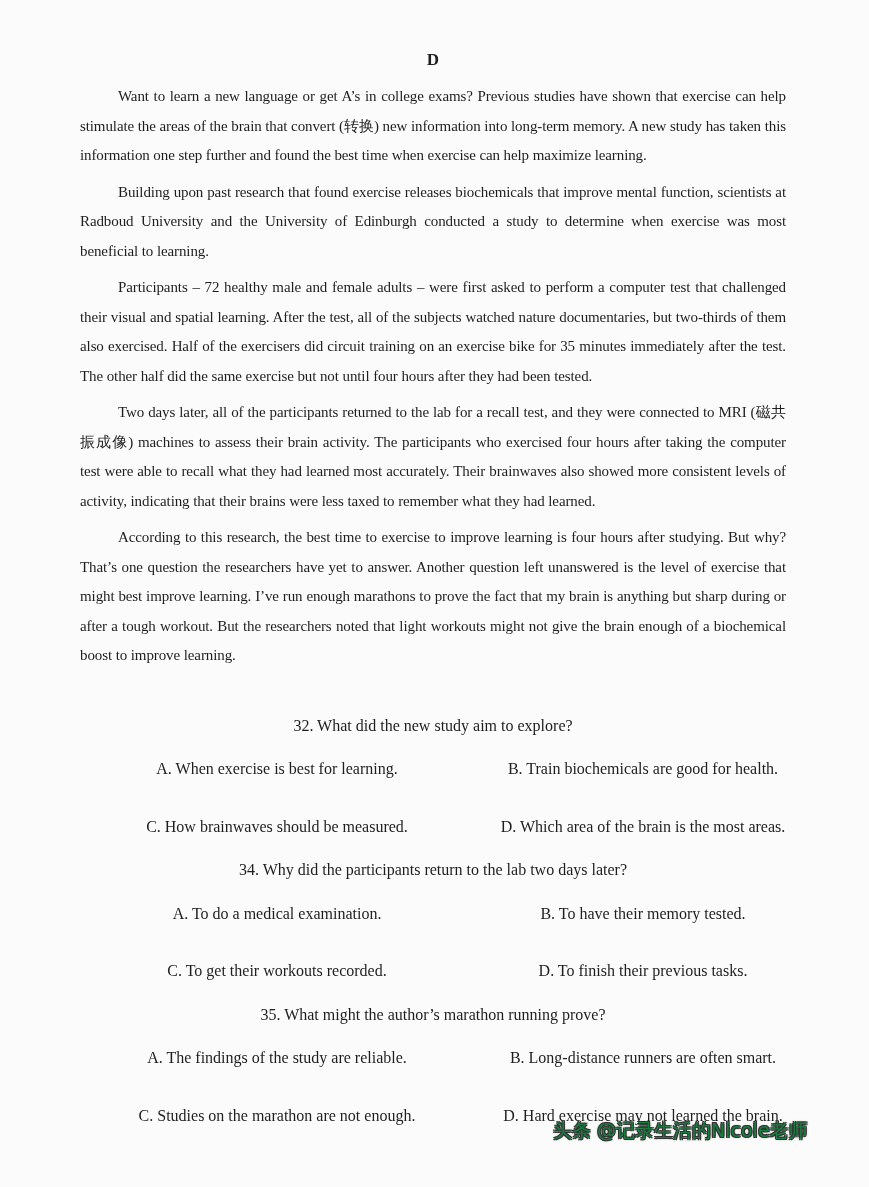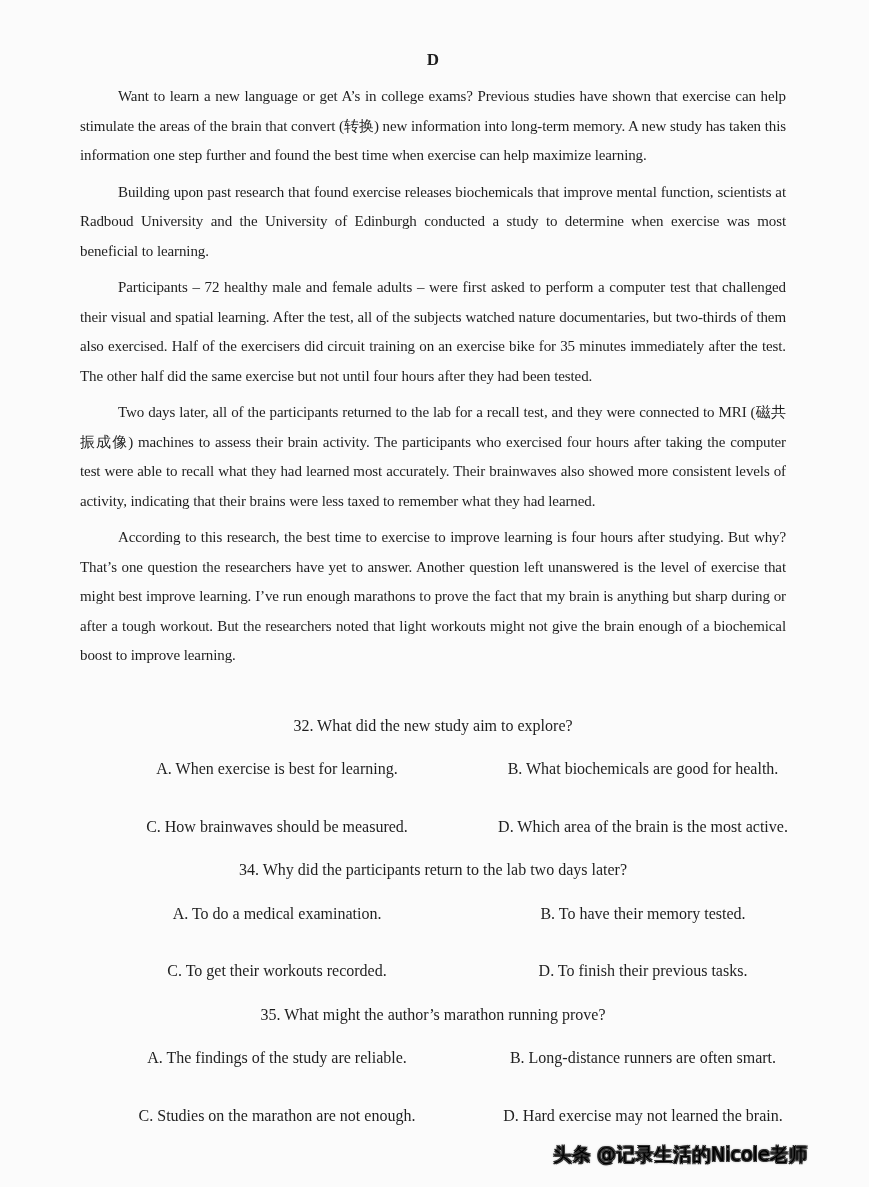--- a/index.html
+++ b/index.html
@@ -19,23 +19,23 @@
     .para {
       font-size: 15px; line-height: 29.5px; text-align: justify;
       text-indent: 38px; margin: 7px; letter-spacing: -0.1px; font-family: Liberation Serif, serif;
     }
     .questions { margin-top: 40px; }
     .q { font-size: 16px; line-height: 29.5px; text-align: center; }
     .stem { margin: 0; }
     .opts { display: grid; grid-template-columns: 352px 380px; padding-left: 28px; }
     .opt { margin: 14px; white-space: nowrap; }
     .watermark {
-      position: absolute; left: 553px; top: 1142px;
+      position: absolute; left: 553px; top: 1118px;
       font-family: "DejaVu Sans", "Liberation Sans", sans-serif;
-      font-size: 19px; color: #000000;
+      font-size: 19px; color: #15803d;
       text-shadow: 1px 1px 0 #333, -1px -1px 0 #333, 1px -1px 0 #333, -1px 1px 0 #333, 0 0 3px rgba(0,0,0,0.6);
       letter-spacing: 0px;
     }
   </style>
 </head>
 <body>
 
 <div class="page">
   <div class="title">D</div>
 
@@ -43,23 +43,23 @@
   <p class="para">Building upon past research that found exercise releases biochemicals that improve mental function, scientists at Radboud University and the University of Edinburgh conducted a study to determine when exercise was most beneficial to learning.</p>
   <p class="para">Participants – 72 healthy male and female adults – were first asked to perform a computer test that challenged their visual and spatial learning. After the test, all of the subjects watched nature documentaries, but two-thirds of them also exercised. Half of the exercisers did circuit training on an exercise bike for 35 minutes immediately after the test. The other half did the same exercise but not until four hours after they had been tested.</p>
   <p class="para">Two days later, all of the participants returned to the lab for a recall test, and they were connected to MRI (磁共振成像) machines to assess their brain activity. The participants who exercised four hours after taking the computer test were able to recall what they had learned most accurately. Their brainwaves also showed more consistent levels of activity, indicating that their brains were less taxed to remember what they had learned.</p>
   <p class="para">According to this research, the best time to exercise to improve learning is four hours after studying. But why? That’s one question the researchers have yet to answer. Another question left unanswered is the level of exercise that might best improve learning. I’ve run enough marathons to prove the fact that my brain is anything but sharp during or after a tough workout. But the researchers noted that light workouts might not give the brain enough of a biochemical boost to improve learning.</p>
 
   <div class="questions">
     <div class="q">
       <p class="stem">32. What did the new study aim to explore?</p>
       <div class="opts">
         <p class="opt">A. When exercise is best for learning.</p>
-        <p class="opt">B. What biochemicals are good for health.</p>
+        <p class="opt">B. Train biochemicals are good for health.</p>
         <p class="opt">C. How brainwaves should be measured.</p>
-        <p class="opt">D. Which area of the brain is the most active.</p>
+        <p class="opt">D. Which area of the brain is the most areas.</p>
       </div>
     </div>
     <div class="q">
       <p class="stem">34. Why did the participants return to the lab two days later?</p>
       <div class="opts">
         <p class="opt">A. To do a medical examination.</p>
         <p class="opt">B. To have their memory tested.</p>
         <p class="opt">C. To get their workouts recorded.</p>
         <p class="opt">D. To finish their previous tasks.</p>
       </div>

